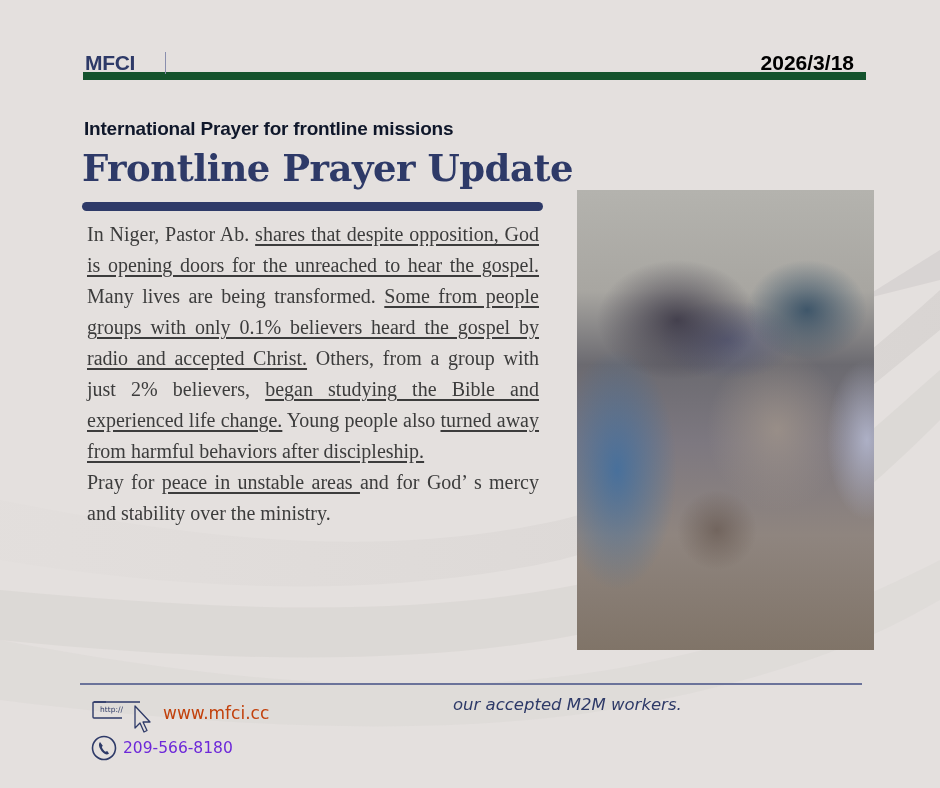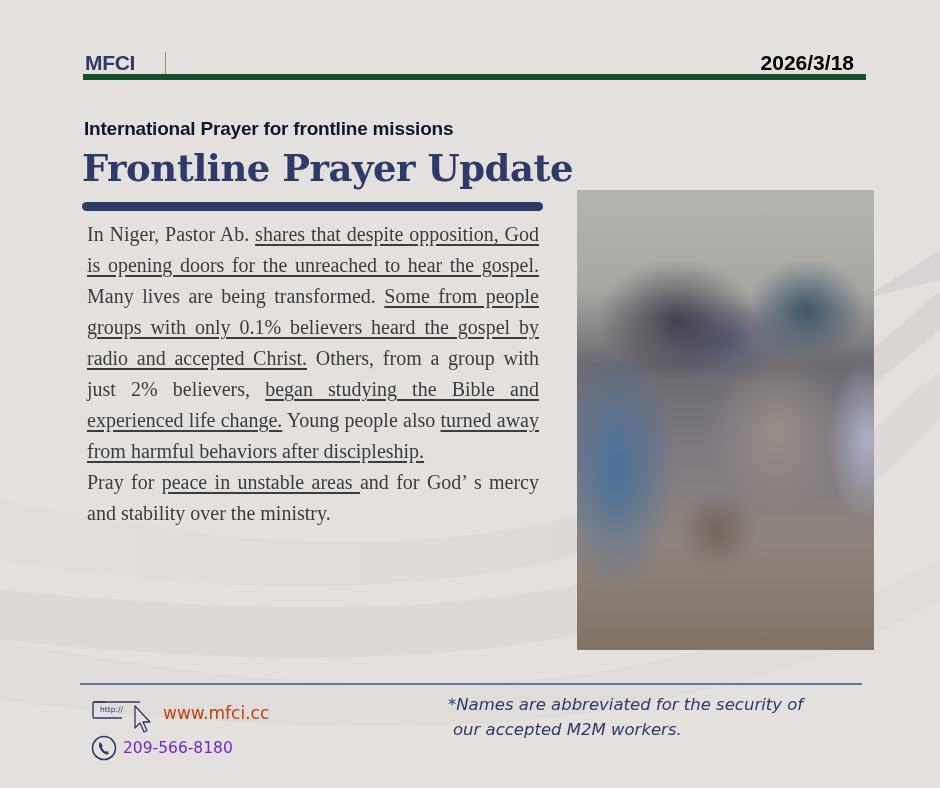--- a/index.html
+++ b/index.html
@@ -7,21 +7,21 @@
   body {
     position: relative;
     background: #e4e0de;
     font-family: "Liberation Sans", sans-serif;
     color: #2e3a68;
   }
   .bg-waves { position: absolute; left: 0; top: 0; width: 940px; height: 788px; z-index: 0; }
 
   .header {
     position: absolute; left: 83px; top: 48px; width: 783px; height: 32px;
-    border-bottom: 6px solid #14532d;
+    border-bottom: 8px solid #14532d;
   }
   .brand {
     position: absolute; left: 2px; top: 3px;
     font-family: "Liberation Sans", sans-serif; font-weight: bold;
     font-size: 21px; color: #2e3a68; letter-spacing: -0.3px;
   }
   .brand-divider {
     position: absolute; left: 82px; top: 4px; width: 1px; height: 22px; background: #8a8fae;
   }
   .org-name {
@@ -139,15 +139,14 @@
 
 <div class="phone-row">
   <svg class="phone-icon" viewBox="0 0 26 26">
     <circle cx="13" cy="13" r="11.5" fill="none" stroke="#2e3a68" stroke-width="1.6"></circle>
     <path d="M9,7 C8,8 7.5,10 8.5,12.5 C9.5,15 11.5,17.5 14,19 C15.5,19.8 17,19.5 18,18.5 L16.2,16 L14.5,16.8 C13,16 11.5,14 10.8,12 L11.8,10.8 Z" fill="#2e3a68"></path>
   </svg>
   <span class="phone-text">209-566-8180</span>
 </div>
 
 <div class="disclaimer">
-  <span>*Names are abbreviated for the security of</span>
   <span class="l2">our accepted M2M workers.</span>
 </div>
 
 </body></html>

